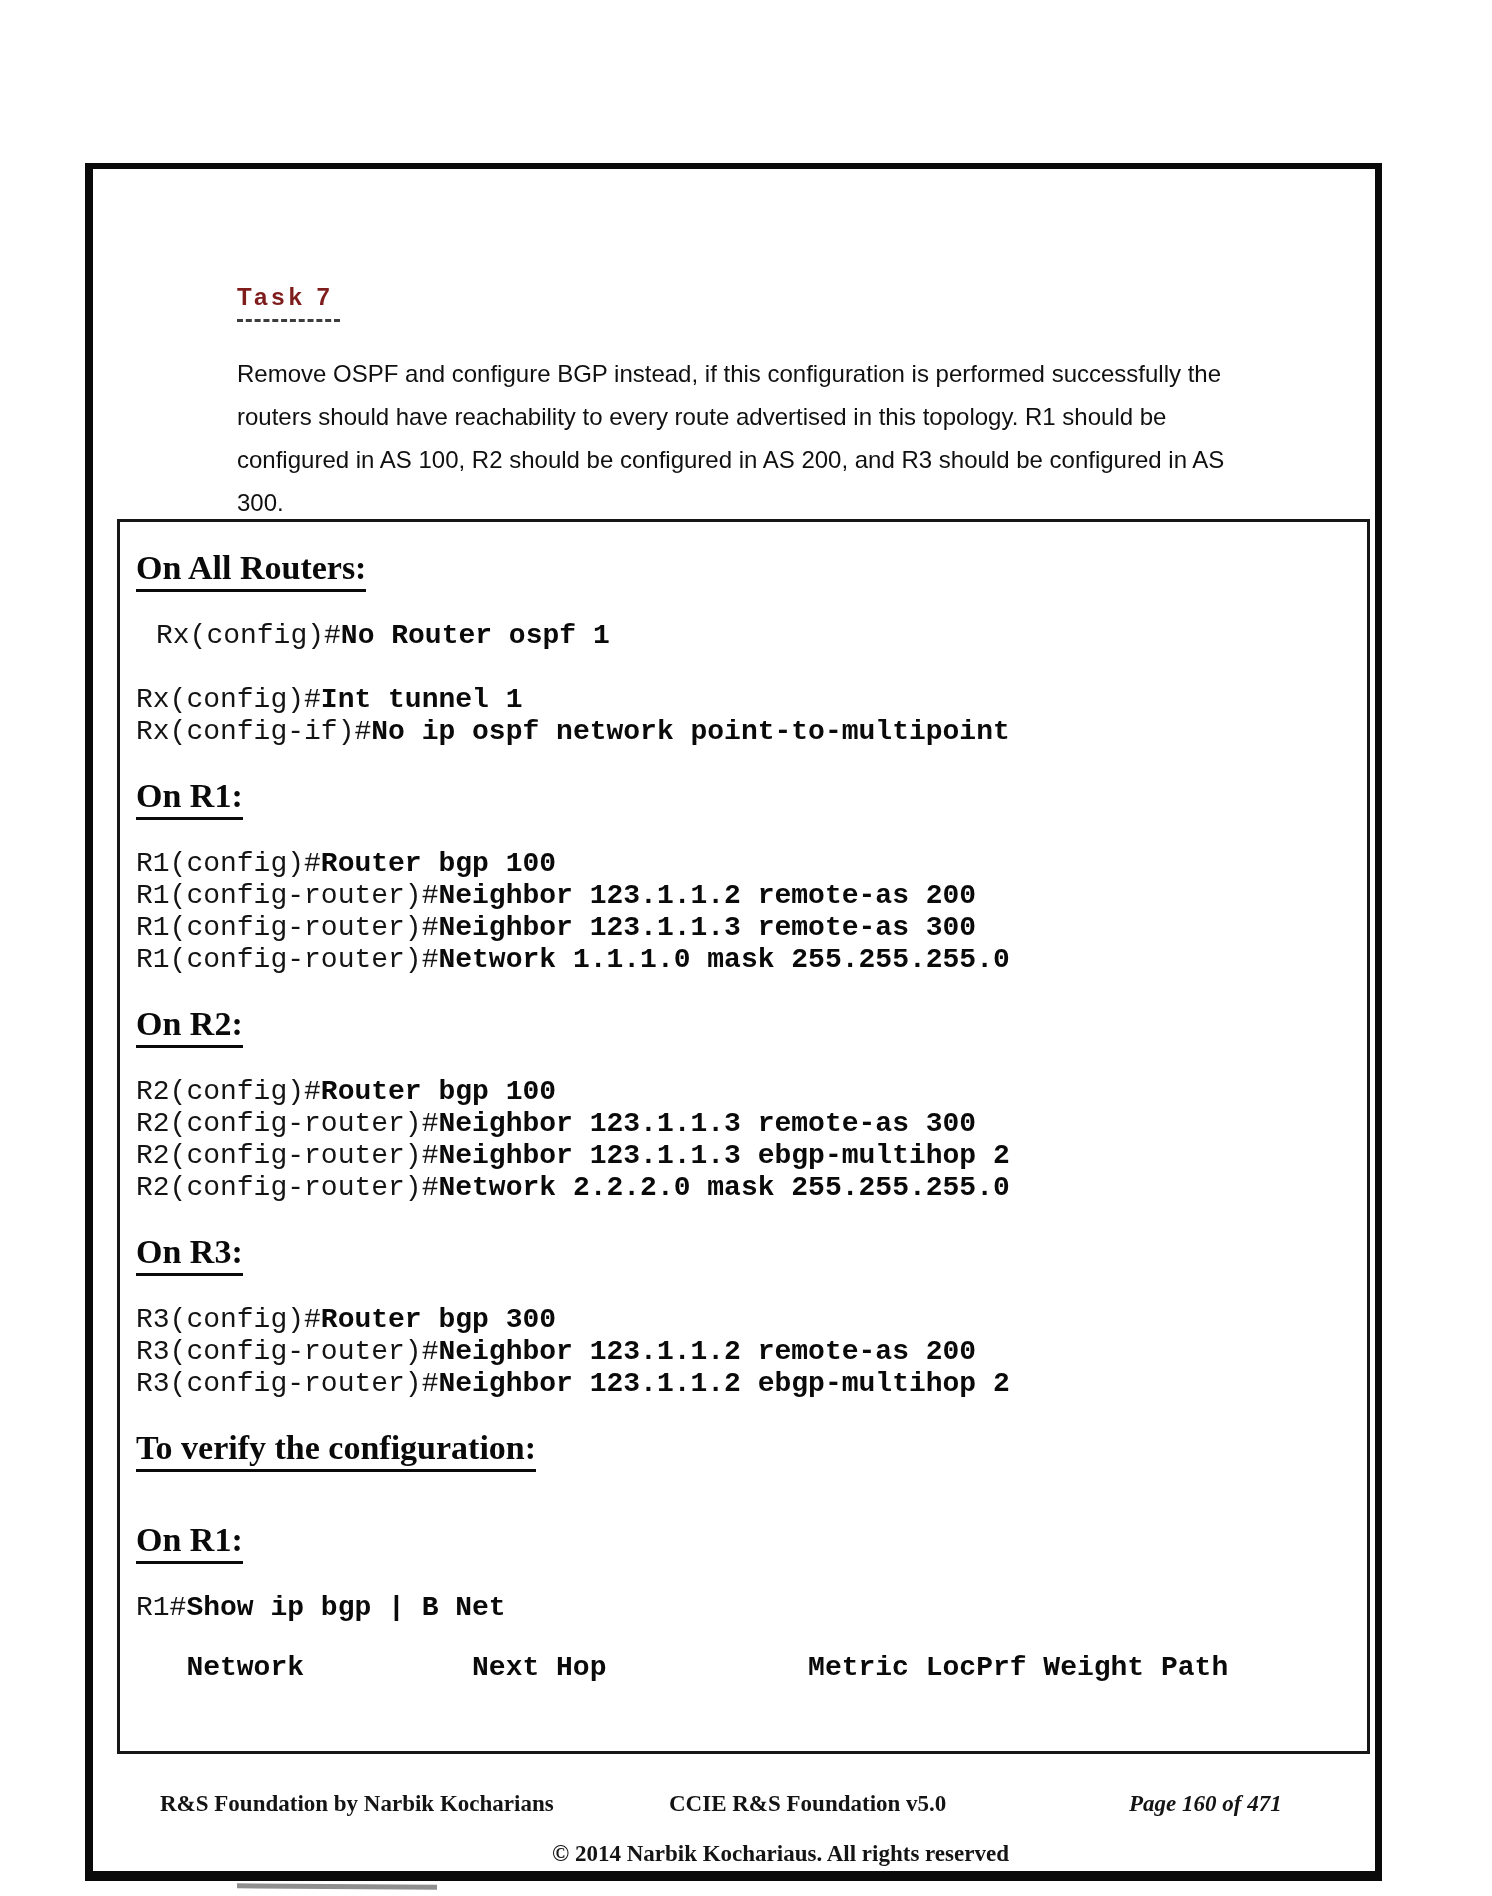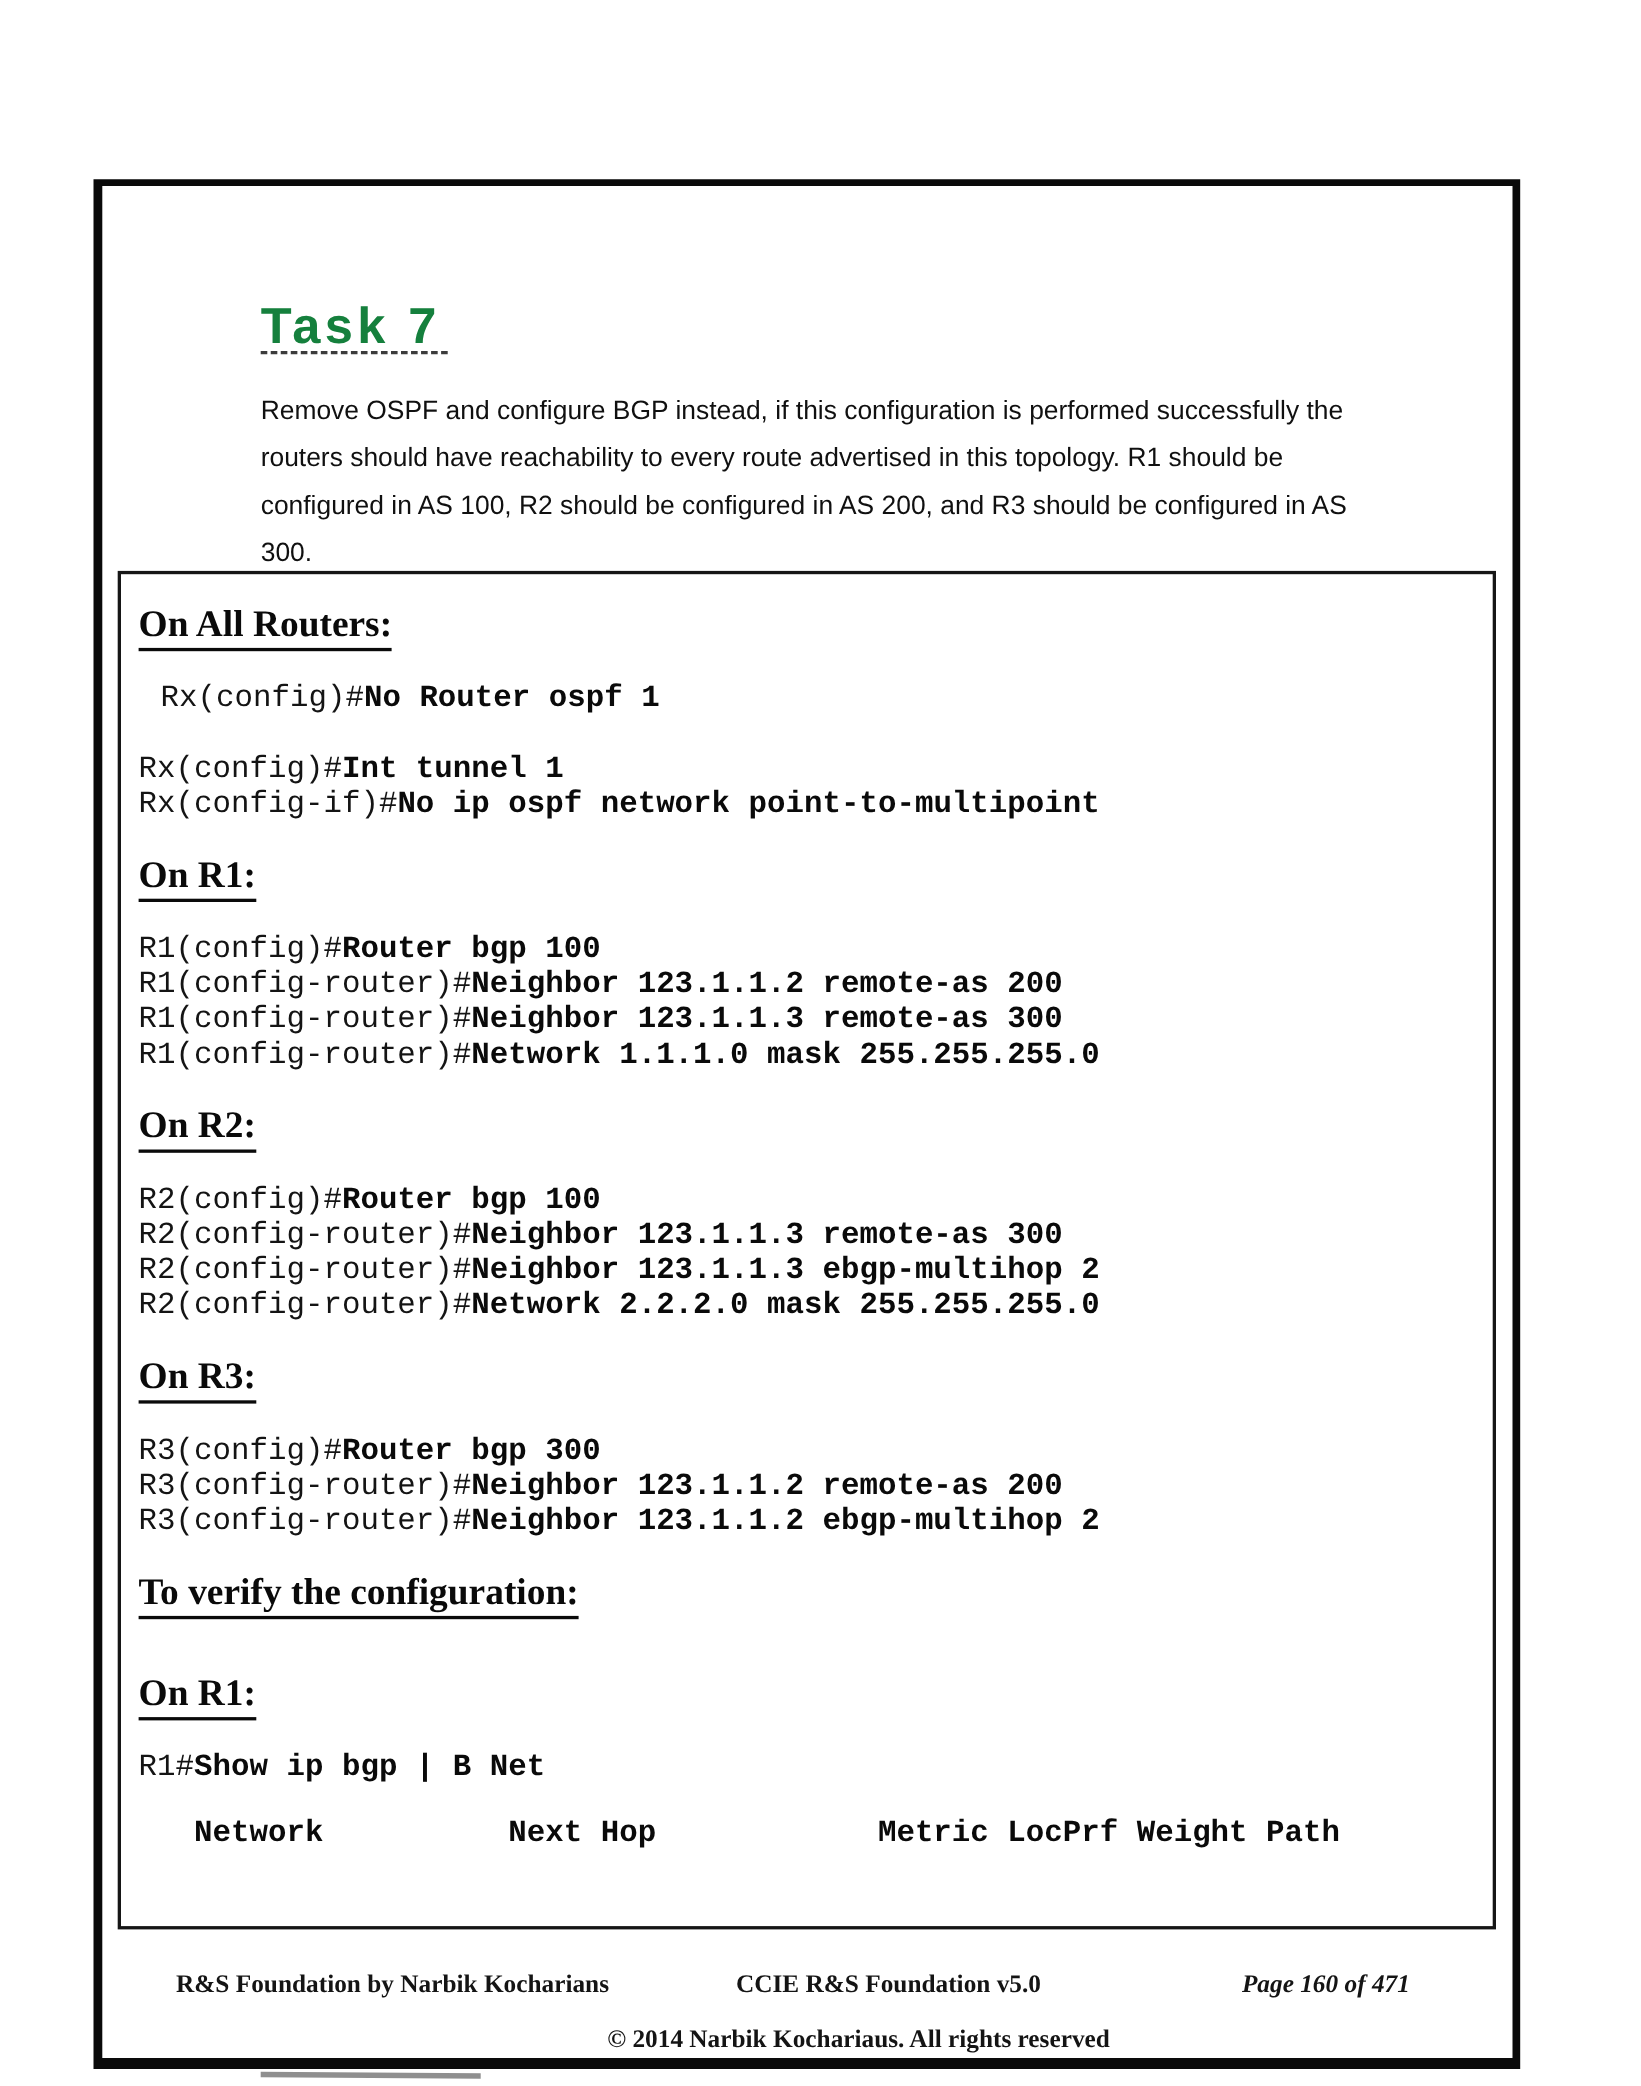--- a/index.html
+++ b/index.html
@@ -9,31 +9,31 @@
     overflow:hidden;
   }
   
   .page-frame{
     position:absolute;left:85px;top:163px;width:1297px;height:1718px;
     border:6px solid #0a0a0a;border-left-width:8px;border-right-width:7px;border-bottom-width:10px;
     box-sizing:border-box;background:#ffffff;
   }
   .task-title{
     position:absolute;left:144px;top:108px;
-    font-size:46px;font-weight:bold;letter-spacing:4px;line-height:39px;
+    font-size:24px;font-weight:bold;letter-spacing:4px;line-height:39px;
     display:inline-block;padding:0 6px 3px 0;border-bottom:3px dashed #3c3c3c;
-    color:#15803d;
+    color:#7f1d1d;
   }
   .task-desc{
     position:absolute;left:144px;top:183px;
     font-size:24px;line-height:43px;white-space:pre;color:#101010;
   }
   
   .config-box{
-    position:absolute;left:14px;top:350px;width:1253px;height:1235px;
+    position:absolute;left:24px;top:350px;width:1253px;height:1235px;
     border:3px solid #161616;box-sizing:border-box;background:#ffffff;
     padding:26px 0 0 16px;overflow:hidden;
   }
   .cfg-heading{
     font-family:"Liberation Serif","DejaVu Serif",serif;
     font-size:34px;font-weight:bold;line-height:40px;margin:28px 0;color:#0a0a0a;
   }
   .cfg-heading.first{margin-top:0;}
   .cfg-heading.mt-lg{margin-top:48px;}
   .cfg-heading .u{display:inline-block;border-bottom:3px solid #0a0a0a;padding-bottom:1px;}

